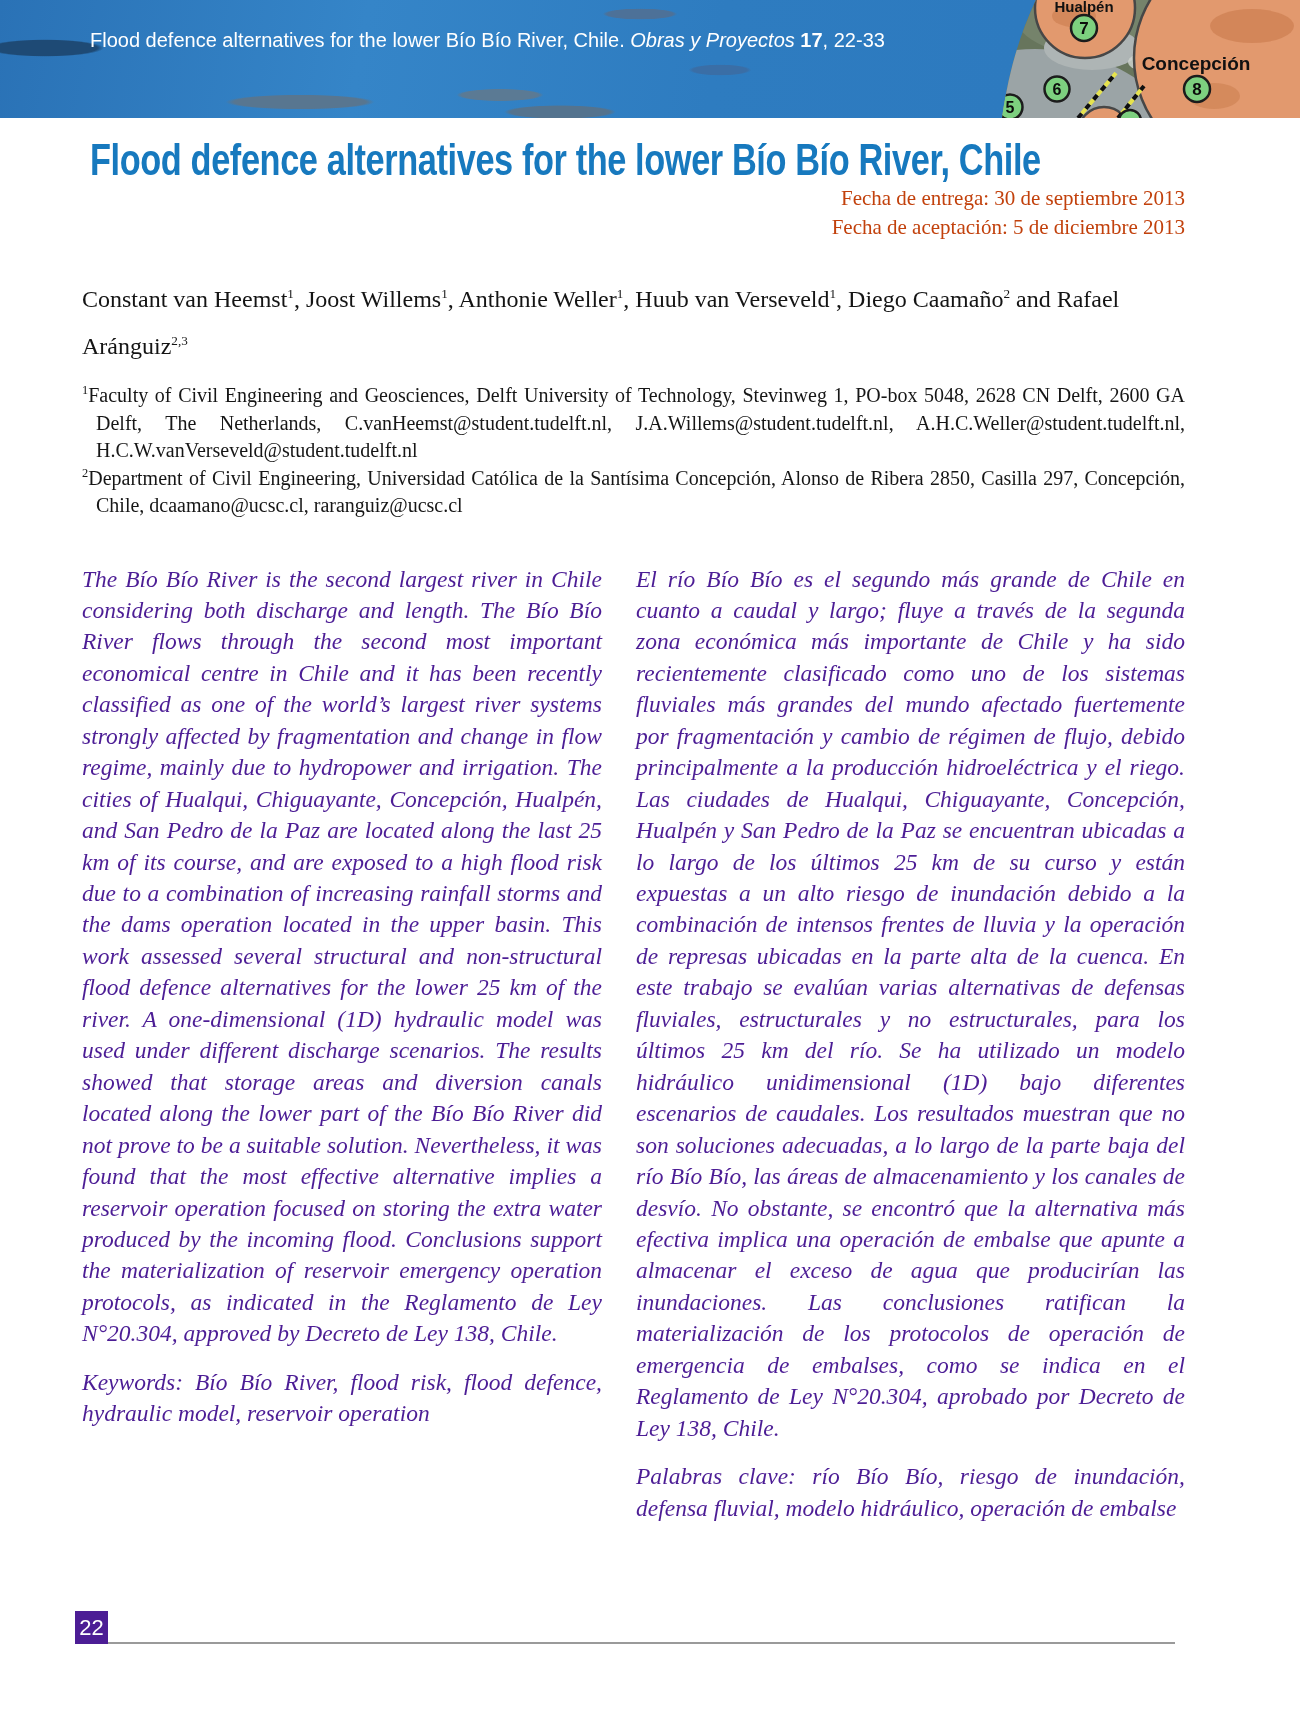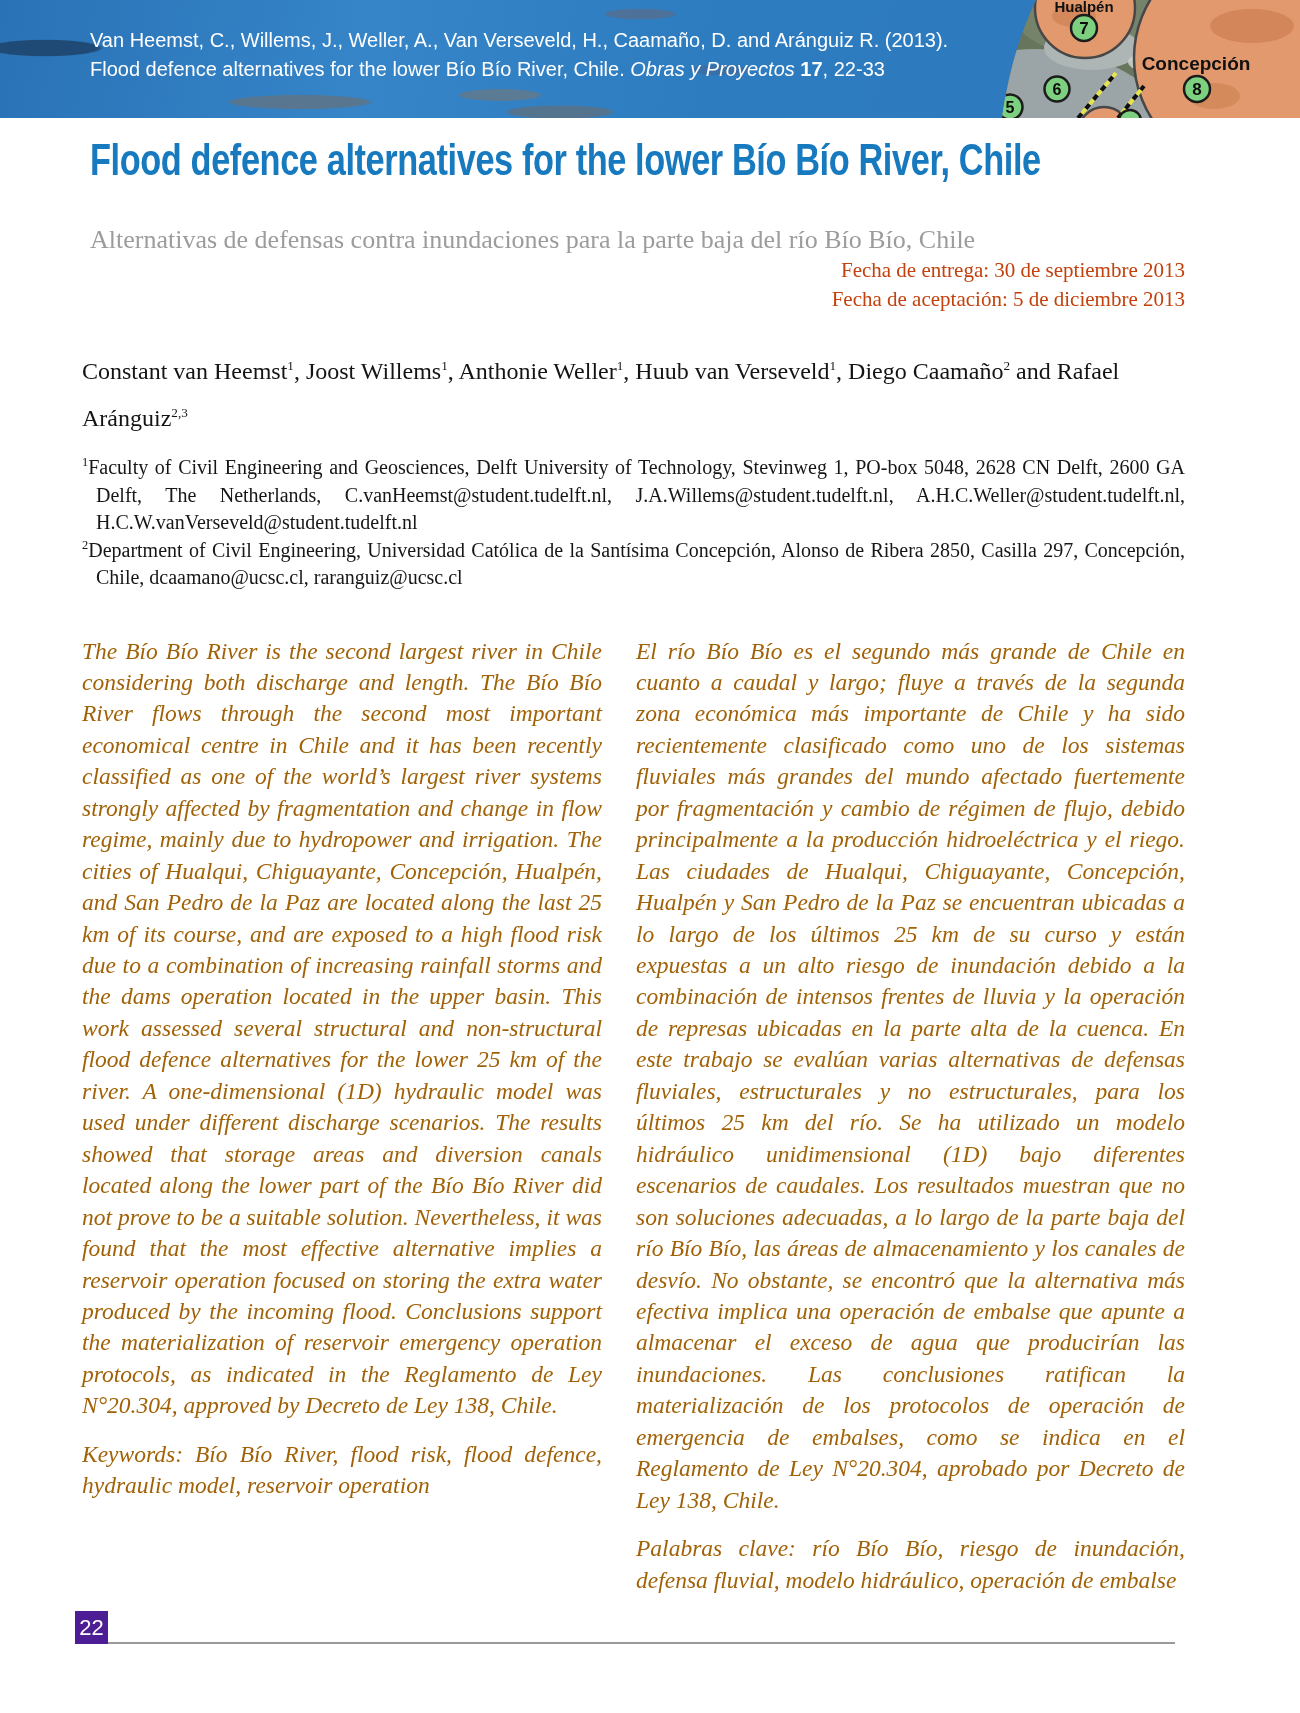--- a/index.html
+++ b/index.html
@@ -64,21 +64,21 @@
     font-size:20px; line-height:27.5px; text-align:justify; color:#161616;
   }
   .affiliations sup { font-size:0.62em; line-height:0; }
 
   
   .abstract-columns { margin-top:44px; display:flex; gap:34px; }
   .col-en { width:520px; }
   .col-es { width:549px; }
   p.abs {
     margin:0; font-style:italic; font-size:23.5px; line-height:31.45px;
-    text-align:justify; color:#a16207;
+    text-align:justify; color:#4c1d95;
   }
   p.kw { margin-top:17px; }
 
   
   .page-badge {
     position:absolute; left:75px; top:1611px; width:33px; height:33px;
     background:#4c1d95; color:#ffffff;
     font-family:"Liberation Sans", sans-serif; font-size:22px;
     display:flex; align-items:center; justify-content:center;
   }
@@ -87,21 +87,20 @@
     background:#9a9a9a;
   }
 </style>
 </head>
 <body>
 
 <div class="page">
 
   <div class="banner">
     <div class="citation">
-      <div>Van Heemst, C.,  Willems, J., Weller,  A., Van Verseveld, H., Caamaño, D.  and  Aránguiz R. (2013).</div>
       <div><span>Flood defence alternatives for the lower Bío Bío River, Chile. </span><span class="it">Obras y Proyectos</span><span class="bd"> 17</span><span>, 22-33</span></div>
     </div>
 
     <div class="map-wrap">
       <svg width="300" height="118" viewBox="0 0 300 118" xmlns="http://www.w3.org/2000/svg">
         <defs>
           <clipPath id="mapclip">
               <path d="M36,0 C18,38 8,76 2,118 L300,118 L300,0 Z"></path>
             </clipPath>
         </defs>
@@ -151,21 +150,20 @@
           <text class="map-label" x="196" y="70" font-size="19" text-anchor="middle">Concepción</text>
         </g>
       </svg>
     </div>
   </div>
 
   <div class="content">
 
     <h1 class="title">Flood defence alternatives for the lower Bío Bío River, Chile</h1>
 
-    <h2 class="subtitle">Alternativas de defensas contra inundaciones para la parte baja del río Bío Bío, Chile</h2>
 
     <div class="dates">
       <div>Fecha de entrega: 30 de septiembre 2013</div>
       <div>Fecha de aceptación: 5 de diciembre 2013</div>
     </div>
 
     <div class="authors"><span>Constant van Heemst</span><sup>1</sup><span>, Joost Willems</span><sup>1</sup><span>, Anthonie Weller</span><sup>1</sup><span>, Huub van Verseveld</span><sup>1</sup><span>, Diego Caamaño</span><sup>2</sup><span> and Rafael Aránguiz</span><sup>2,3</sup></div>
 
     <div class="affiliations">
       <p><sup>1</sup><span>Faculty of Civil Engineering and Geosciences, Delft University of Technology, Stevinweg 1, PO-box 5048, 2628 CN Delft, 2600 GA Delft, The Netherlands, C.vanHeemst@student.tudelft.nl, J.A.Willems@student.tudelft.nl, A.H.C.Weller@student.tudelft.nl, H.C.W.vanVerseveld@student.tudelft.nl</span></p>

